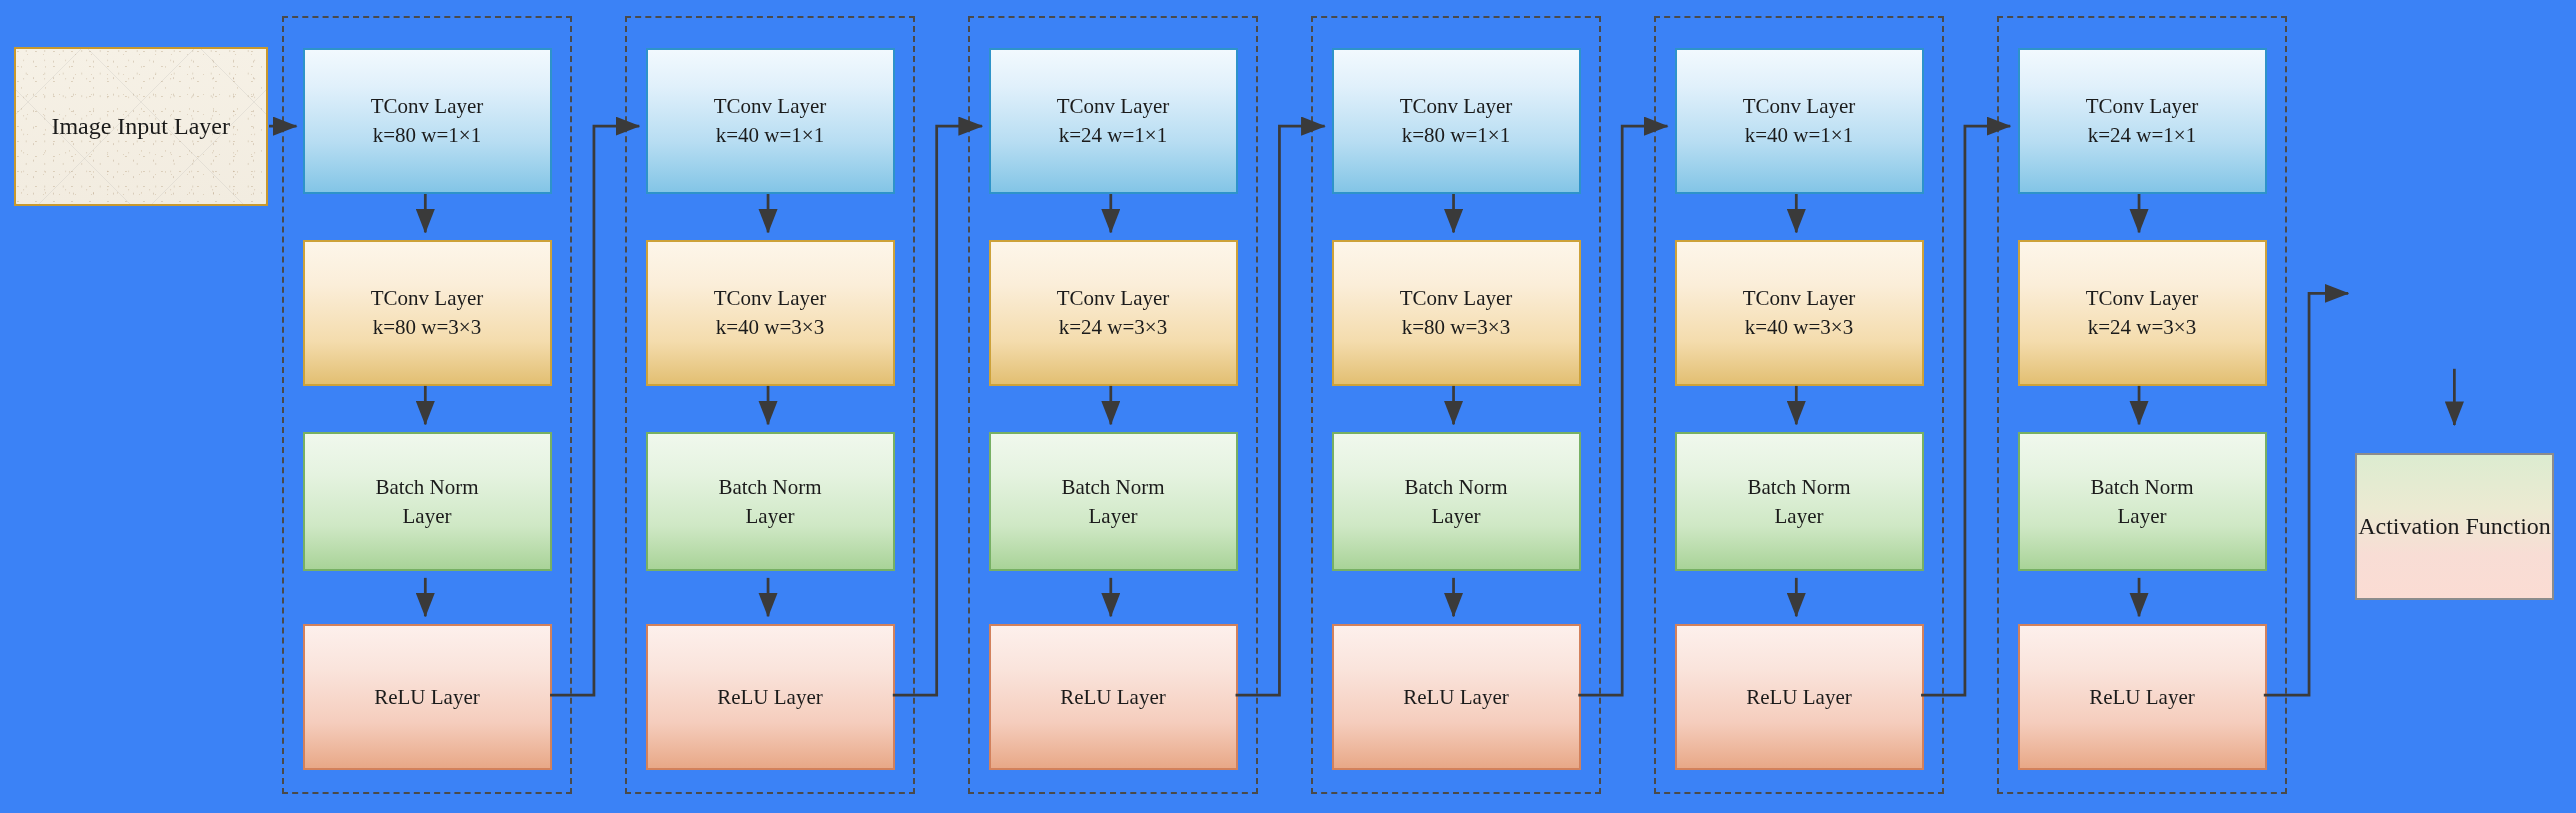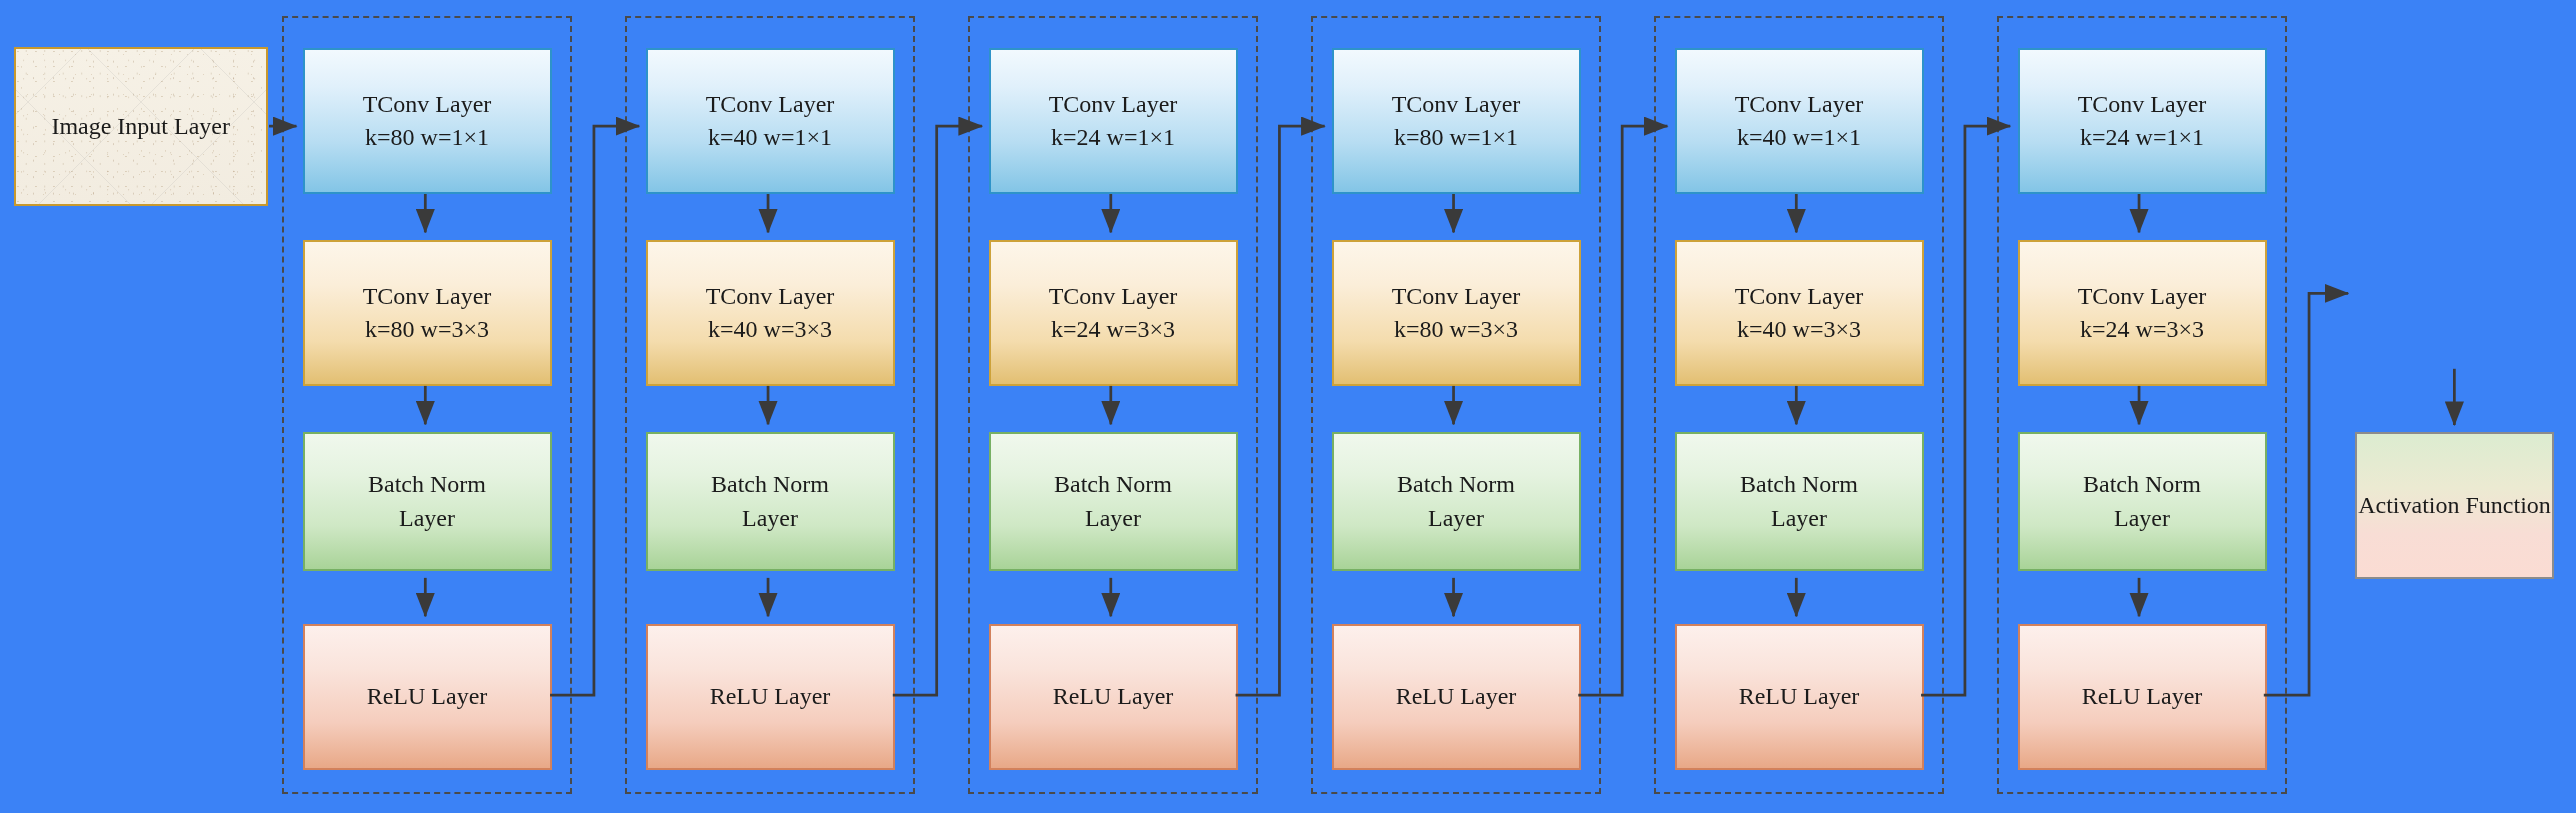--- a/index.html
+++ b/index.html
@@ -76,21 +76,21 @@
   }
 
   
   .lbox {
     position: absolute;
     width: 249px;
     display: flex;
     align-items: center;
     justify-content: center;
     text-align: center;
-    font-size: 24px;
+    font-size: 21px;
     color: #1b1b1b;
     line-height: 1.38;
     z-index: 2;
   }
 
   .lbox .two-line { display: block; }
 
   .box-tconv1 {
     top: 30px;
     height: 146px;
@@ -136,21 +136,21 @@
 
   .box-gap {
     left: 2355px;
     top: 219px;
     height: 147px;
     background: linear-gradient(180deg, #cfe0f2 0%, #dcdeee 32%, #f6d8d2 62%, #fbe3c4 100%);
   }
 
   .box-act {
     left: 2355px;
-    top: 432px;
+    top: 453px;
     height: 147px;
     background: linear-gradient(180deg, #dcecd0 0%, #ecead2 38%, #f8ddd5 70%, #fbdcd3 100%);
   }
 </style>
 </head>
 <body>
 
 <div id="diagram">
 
   <div class="input-layer">

